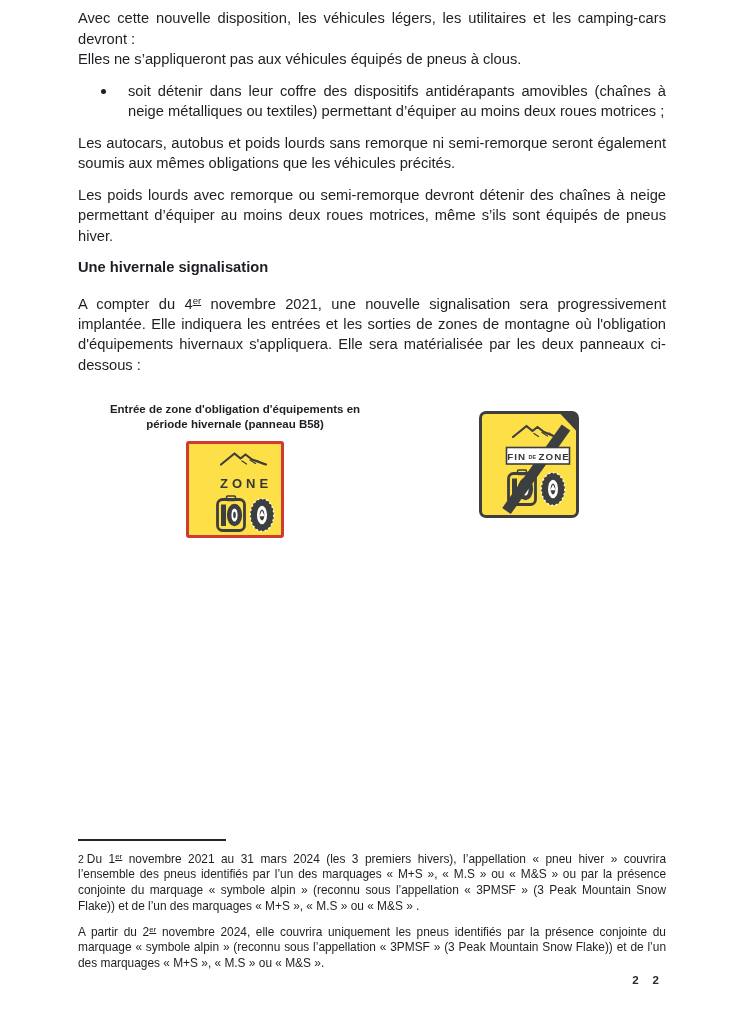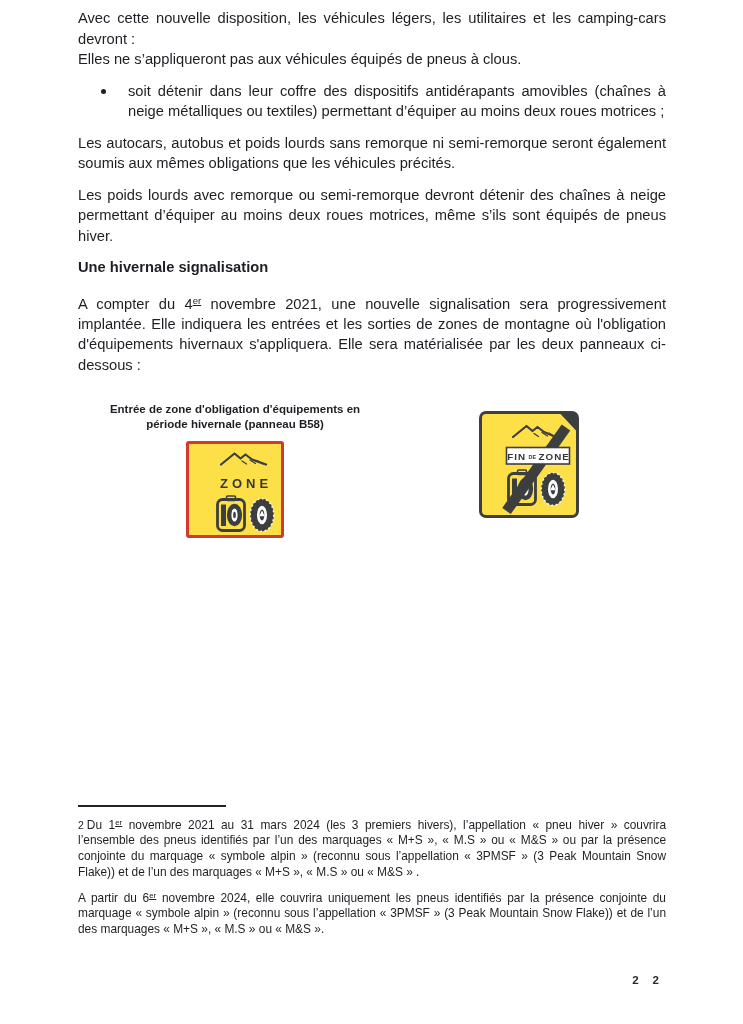--- a/index.html
+++ b/index.html
@@ -31,21 +31,21 @@
   .panels { display:flex; margin-top:8px; }
   .panel { margin:16px; width:50%; }
   .caption {
     font-size:11.5px; font-weight:700; line-height:15px;
     text-align:center; width:282px; margin:0 auto; color:#1e1f24;
   }
   .sign { background:#fde047; margin:9px auto 0;padding-left:20px; }
   .sign svg { display:block; }
   .sign-entry { width:72px; height:91px; border:3px solid #d13a30; border-radius:3px; }
   .sign-exit  { width:74px; height:101px; border:3px solid #3d3e40; border-radius:7px; }
-  .footnotes { position:absolute; left:78px; top:805px; width:588px; }
+  .footnotes { position:absolute; left:78px; top:839px; width:588px; }
   .fn-rule { width:148px; height:2px; background:#232429; margin:0 0 8px 0; }
   p.fn { font-size:11.9px; line-height:15.8px; text-align:justify; margin:0 0 7px 0; }
   p.fn .sup { font-size:8px; vertical-align:3.5px; }
   .fn-marker { font-size:10.5px; margin-right:3px; }
   .pagenums {
     position:absolute; top:974px; right:84px;
     display:flex; gap:14px;
     font-size:11.5px; font-weight:700; color:#26282e;
   }
 </style>
@@ -132,20 +132,20 @@
           </svg>
         </div>
       </figure>
 
     </div>
   </div>
 
   <div class="footnotes">
     <div class="fn-rule"></div>
     <p class="fn"><span class="fn-marker">2</span><span>Du 1</span><sup class="sup">er</sup><span> novembre 2021 au 31 mars 2024 (les 3 premiers hivers), l’appellation « pneu hiver » couvrira l’ensemble des pneus identifiés par l’un des marquages « M+S », « M.S » ou « M&amp;S » ou par la présence conjointe du marquage « symbole alpin » (reconnu sous l’appellation « 3PMSF » (3 Peak Mountain Snow Flake)) et de l’un des marquages « M+S », « M.S » ou « M&amp;S » .</span></p>
-    <p class="fn"><span>A partir du 6</span><sup class="sup">er</sup><span> novembre 2024, elle couvrira uniquement les pneus identifiés par la présence conjointe du marquage « symbole alpin » (reconnu sous l’appellation « 3PMSF » (3 Peak Mountain Snow Flake)) et de l’un des marquages « M+S », « M.S » ou « M&amp;S ».</span></p>
+    <p class="fn"><span>A partir du 2</span><sup class="sup">er</sup><span> novembre 2024, elle couvrira uniquement les pneus identifiés par la présence conjointe du marquage « symbole alpin » (reconnu sous l’appellation « 3PMSF » (3 Peak Mountain Snow Flake)) et de l’un des marquages « M+S », « M.S » ou « M&amp;S ».</span></p>
   </div>
 
   <div class="pagenums">
     <span>2</span>
     <span>2</span>
   </div>
 </div>
 
 </body></html>

